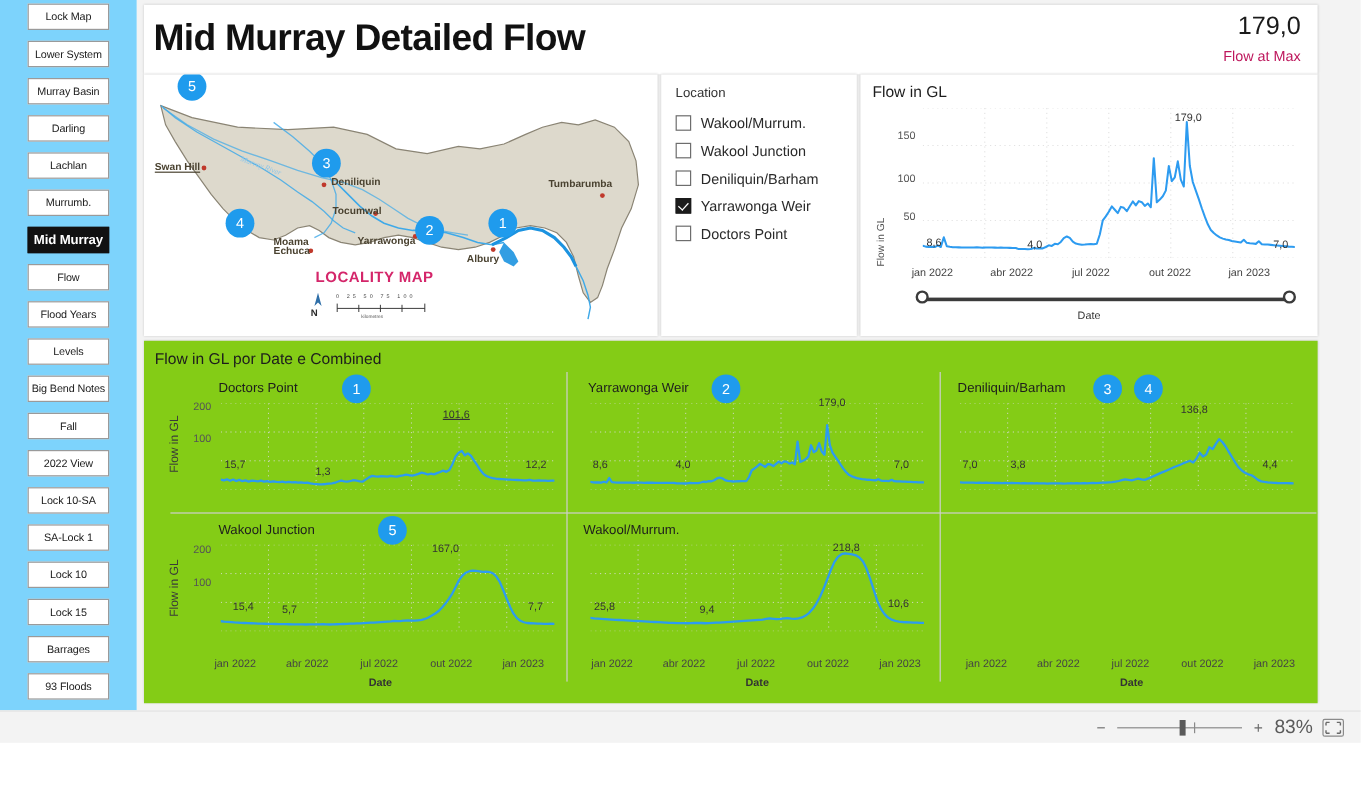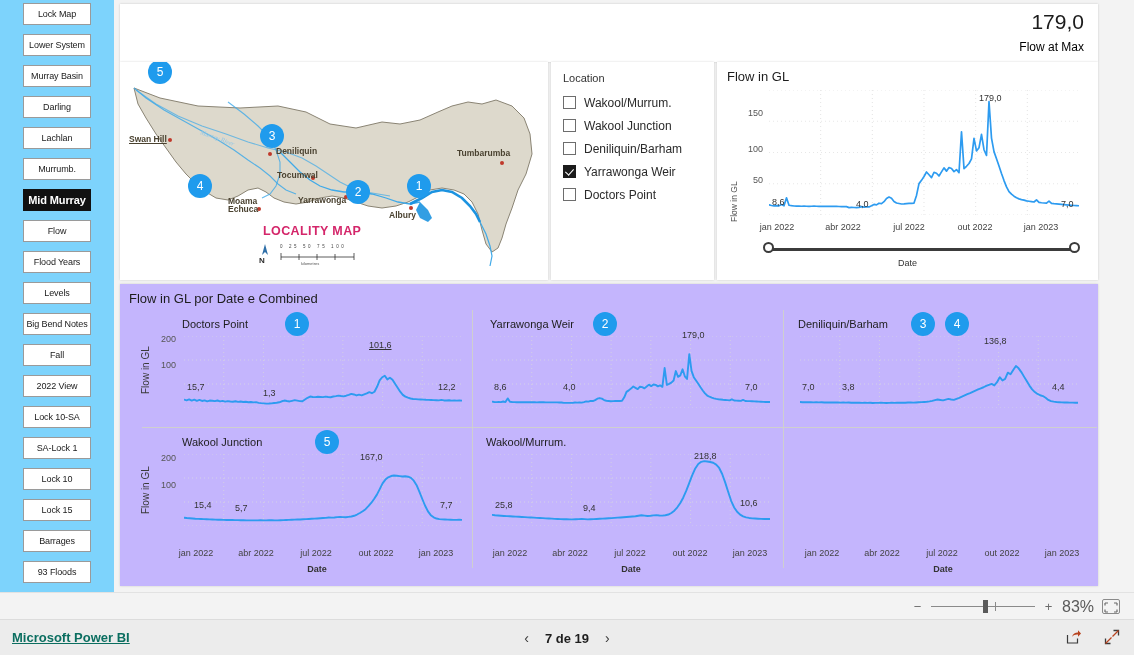--- a/index.html
+++ b/index.html
@@ -63,21 +63,21 @@
     font-size: 31px; font-weight: 700; color: #111;
     letter-spacing: -0.6px;
   }
   .kpi-val {
     position: absolute; right: 14px; top: 6px;
     font-size: 21px; color: #1b1b1b; text-align: right;
     width: 200px;
   }
   .kpi-lab {
     position: absolute; right: 14px; top: 36px;
-    font-size: 12px; color: #000000; text-align: right;
+    font-size: 12px; color: #be185d; text-align: right;
     width: 200px;
   }
 
   
   .mapcard {
     position: absolute; left: 6px; top: 62px;
     width: 428px; height: 218px;
     background: #ffffff;
     box-shadow: 0 0 2px rgba(0,0,0,.16);
     overflow: hidden;
@@ -165,21 +165,21 @@
   .sliderbar { position:absolute; height:3px; background:#3b3b3b; }
   .sliderknob {
     position:absolute; width:11px; height:11px; border-radius:50%;
     background:#ffffff; border:2px solid #3b3b3b;
   }
 
   
   .smallcard {
     position: absolute; left: 6px; top: 284px;
     width: 978px; height: 302px;
-    background: #c4b5fd;
+    background: #84cc16;
     box-shadow: 0 0 2px rgba(0,0,0,.16);
   }
   .sm-title { position:absolute; left:9px; top:7px; font-size:13px; color:#1d1d1d; }
   .sm-head { position:absolute; font-size:11px; color:#1d1d1d; white-space:nowrap; }
   .vsep { position:absolute; width:1px; background:#cfcfcf; }
   .hsep { position:absolute; height:1px; background:#cfcfcf; }
   .sm-ylab {
     position:absolute; font-size:10px; color:#3a3a3a;
     transform: rotate(-90deg); transform-origin: left top; white-space:nowrap;
   }
@@ -240,20 +240,21 @@
       <div class="rail-btn">SA-Lock 1</div>
       <div class="rail-btn">Lock 10</div>
       <div class="rail-btn">Lock 15</div>
       <div class="rail-btn">Barrages</div>
       <div class="rail-btn">93 Floods</div>
     </div>
 
   <div class="canvas">
 
     <div class="hdr">
+      <div class="hdr-title">Mid Murray Detailed Flow</div>
       <div class="kpi-val">179,0</div>
       <div class="kpi-lab">Flow at Max</div>
     </div>
 
     <div class="mapcard">
       <svg class="mapsvg" width="428" height="218" viewBox="0 0 428 218">
         <path d="M14,26 L40,36 L78,44 L120,46 L158,44 L186,50 L210,62 L236,66 L262,60 L280,62 L300,58
                  L318,50 L332,44 L348,40 L362,42 L376,38 L392,44 L404,56 L410,72 L412,92 L406,112
                  L398,128 L392,146 L386,162 L382,176 L378,186 L372,190 L366,182 L362,168 L358,152
                  L352,140 L344,132 L334,128 L322,126 L310,128 L300,134 L288,140 L276,144 L262,146
@@ -538,38 +539,14 @@
       <div class="zplus">+</div>
       <div class="zpct">83%</div>
       <div class="fitbtn">
         <svg width="16" height="13" viewBox="0 0 16 13">
           <path d="M2,2 L5,2 M2,2 L2,4.5 M14,2 L11,2 M14,2 L14,4.5 M2,11 L5,11 M2,11 L2,8.5 M14,11 L11,11 M14,11 L14,8.5" stroke="#6b6b6b" stroke-width="1.2" fill="none"></path>
         </svg>
       </div>
     </div>
   </div>
 
-  <div class="footer">
-    <a class="brand" href="#">Microsoft Power BI</a>
-    <div class="pager">
-      <div class="pg-arrow">‹</div>
-      <div class="pg-text">7 de 19</div>
-      <div class="pg-arrow">›</div>
-    </div>
-    <div class="foot-icons">
-      <div>
-        <svg width="16" height="16" viewBox="0 0 16 16">
-          <path d="M1.5,6 L1.5,14 L11.5,14 L11.5,9.5" stroke="#3b3b3b" stroke-width="1.2" fill="none"></path>
-          <path d="M6,8 C7,4.5 9.5,3.5 12,3.6 L12,1.2 L15,4.6 L12,7.8 L12,5.6 C9.5,5.4 7.6,6 6,8 Z" fill="#b8431f"></path>
-        </svg>
-      </div>
-      <div>
-        <svg width="16" height="16" viewBox="0 0 16 16">
-          <path d="M9.5,1.5 L14.5,1.5 L14.5,6.5" stroke="#3b3b3b" stroke-width="1.3" fill="none"></path>
-          <path d="M14.5,1.5 L8.5,7.5" stroke="#b8431f" stroke-width="1.3" fill="none"></path>
-          <path d="M6.5,14.5 L1.5,14.5 L1.5,9.5" stroke="#3b3b3b" stroke-width="1.3" fill="none"></path>
-          <path d="M1.5,14.5 L7.5,8.5" stroke="#b8431f" stroke-width="1.3" fill="none"></path>
-        </svg>
-      </div>
-    </div>
-  </div>
 
 </div>
 
 </body></html>

